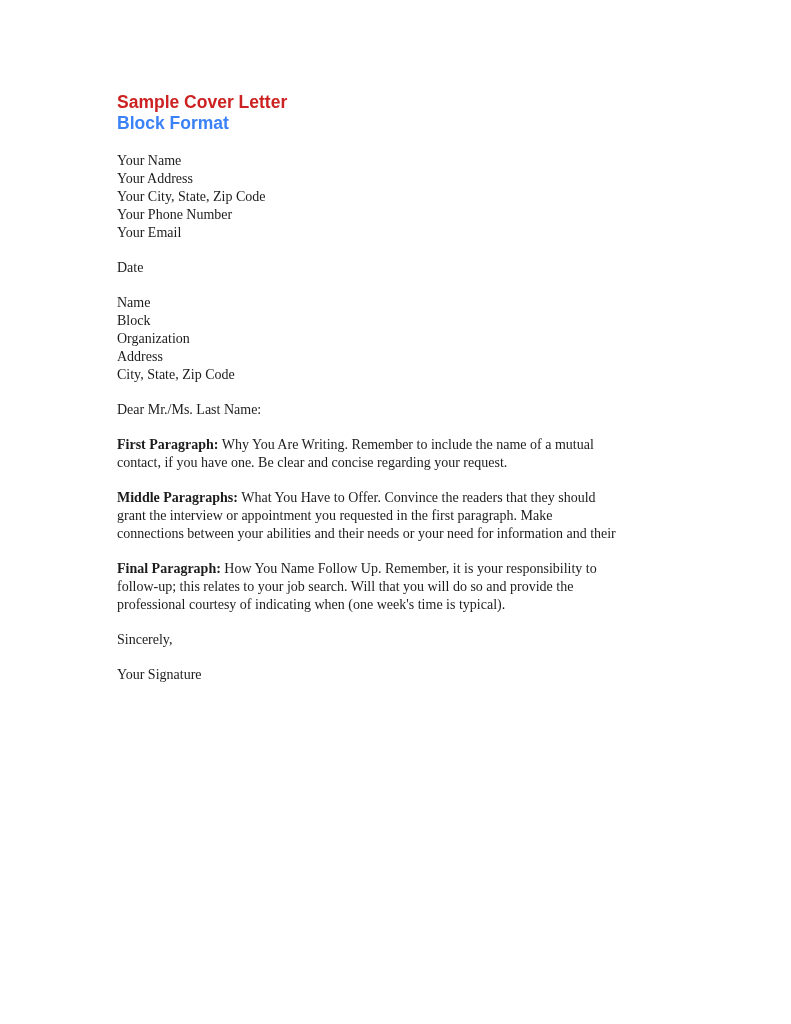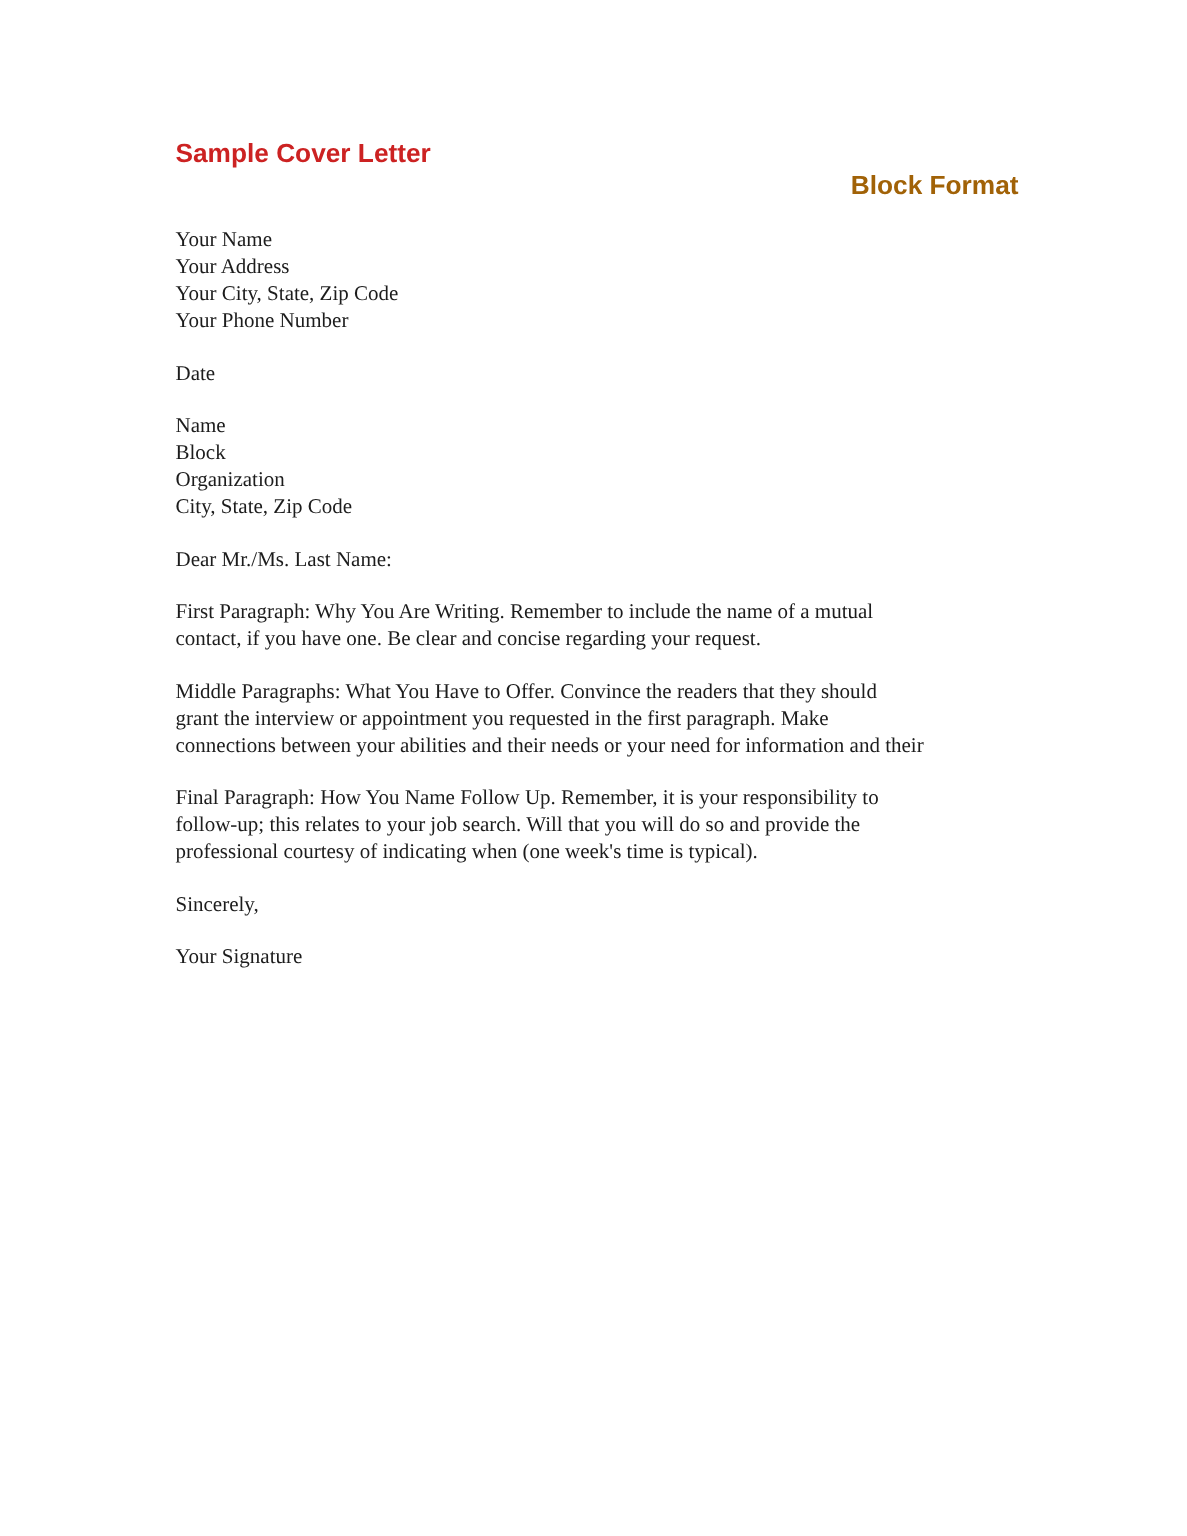--- a/index.html
+++ b/index.html
@@ -25,57 +25,59 @@
     line-height: 18px;
   }
   .doc-heading {
     font-family: "Liberation Sans", sans-serif;
     font-weight: bold;
     font-size: 17.5px;
     line-height: 21px;
     margin: 0 0 18px 0;
   }
   .heading-line-red  { color: #cc2222; }
-  .heading-line-blue { color: #a16207; text-align: right; }
+  .heading-line-blue { color: #3b82f6; }
   .block {
     margin: 0 0 17px 0;
   }
   .line {
     white-space: nowrap;
   }
   .para-label {
-    font-weight: normal;
+    font-weight: bold;
   }
 </style>
 </head>
 <body>
 
 <div class="page">
   <div class="content">
 
     <div class="doc-heading">
       <div class="heading-line-red">Sample Cover Letter</div>
       <div class="heading-line-blue">Block Format</div>
     </div>
 
     <div class="block">
       <div class="line">Your Name</div>
       <div class="line">Your Address</div>
       <div class="line">Your City, State, Zip Code</div>
       <div class="line">Your Phone Number</div>
+      <div class="line">Your Email</div>
     </div>
 
     <div class="block">
       <div class="line">Date</div>
     </div>
 
     <div class="block">
       <div class="line">Name</div>
       <div class="line">Block</div>
       <div class="line">Organization</div>
+      <div class="line">Address</div>
       <div class="line">City, State, Zip Code</div>
     </div>
 
     <div class="block">
       <div class="line">Dear Mr./Ms. Last Name:</div>
     </div>
 
     <div class="block">
       <div class="line">
         <span class="para-label">First Paragraph:</span>

